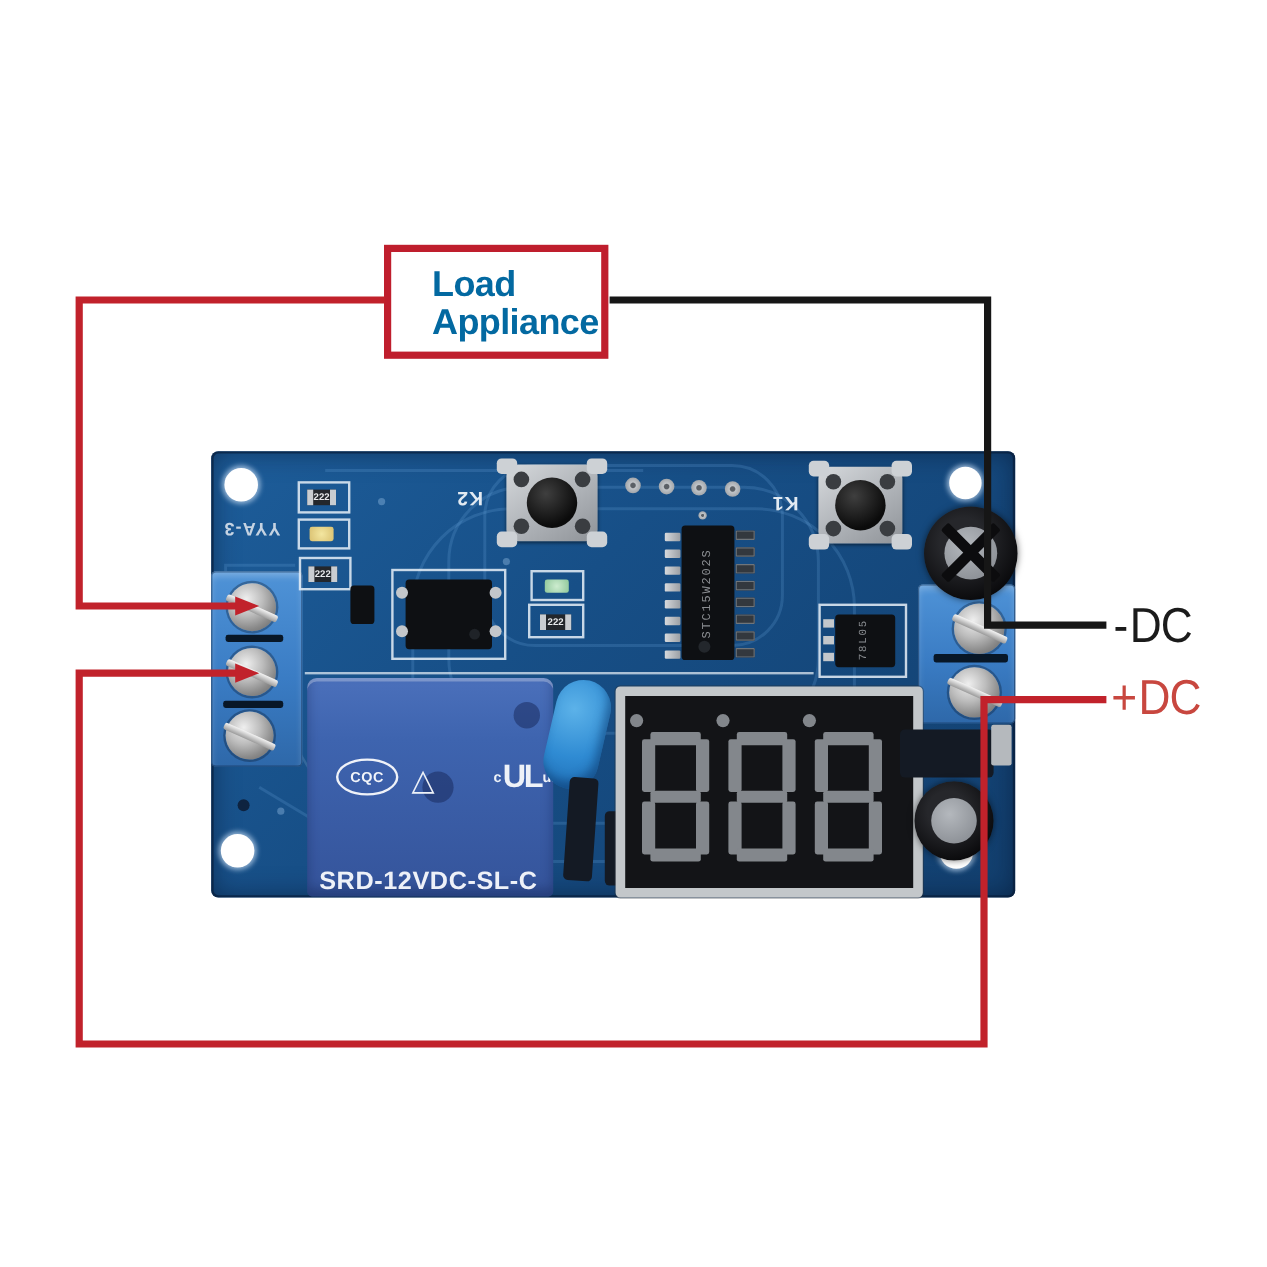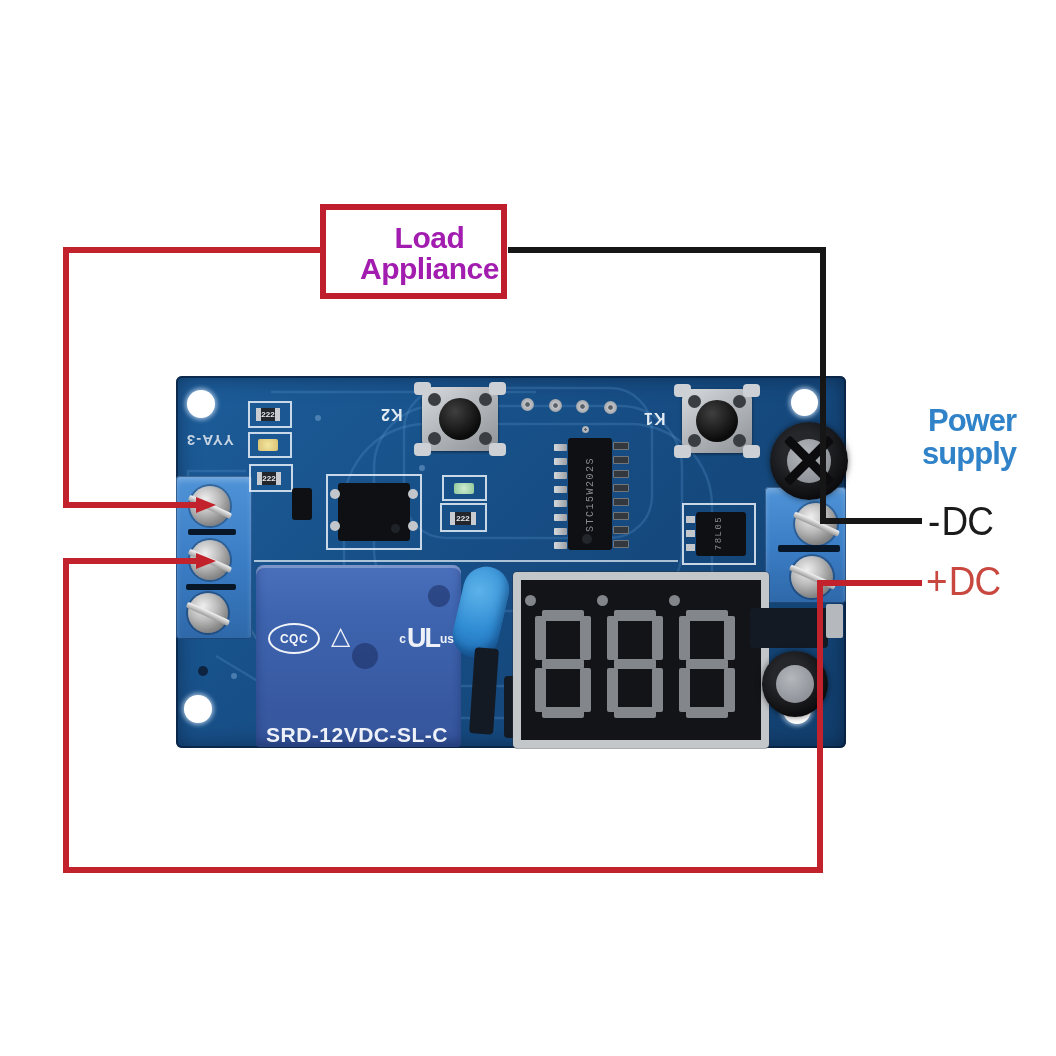--- a/index.html
+++ b/index.html
@@ -2,22 +2,22 @@
 <html><head>
 <meta charset="utf-8">
 <style>
   html,body{margin:0;padding:0;background:#fff;}
   .canvas{position:relative;width:1056px;height:1056px;background:#ffffff;overflow:hidden;
           font-family:"Liberation Sans",sans-serif;}
   
   .wires{position:absolute;left:0;top:0;z-index:40;pointer-events:none;}
   .load-box{position:absolute;left:320px;top:204px;width:187px;height:95px;border:6px solid #bf1e2d;
             background:#fff;z-index:30;box-sizing:border-box;}
-  .load-box .t{position:absolute;left:34px;top:12px;font-size:30px;font-weight:700;color:#a21caf;
-               line-height:31px;letter-spacing:-.5px;text-align:center;}
+  .load-box .t{position:absolute;left:34px;top:12px;font-size:30px;font-weight:700;color:#0369a1;
+               line-height:31px;letter-spacing:-.5px;}
   .ps-label{position:absolute;left:838px;top:404px;width:178px;text-align:right;z-index:50;color:#3083c8;}
   .ps-label .l1{font-size:36px;font-weight:700;letter-spacing:-1px;word-spacing:-7px;line-height:38px;}
   .ps-label .l2{font-size:31px;font-weight:700;letter-spacing:-1px;word-spacing:-7px;line-height:33px;}
   .dc-neg{position:absolute;left:928px;top:498px;font-size:41px;font-weight:500;color:#1b1b1b;z-index:50;
           letter-spacing:-1px;word-spacing:-8px;transform:scaleX(.9);transform-origin:left;}
   .dc-pos{position:absolute;left:926px;top:558px;font-size:41px;font-weight:500;color:#c8473f;z-index:50;
           letter-spacing:-1px;word-spacing:-8px;transform:scaleX(.9);transform-origin:left;}
   
   .board{position:absolute;left:176px;top:376px;width:670px;height:372px;z-index:1;
          background:linear-gradient(135deg,#1d5d9a 0%,#174f87 40%,#123f6e 100%);
@@ -34,21 +34,21 @@
          background:radial-gradient(circle at 38% 33%,#efefef 0%,#bcbcbc 38%,#8a8a8a 68%,#5e5e5e 100%);
          box-shadow:0 0 0 2px rgba(10,25,50,.35);}
   .screw::after{content:"";position:absolute;left:-8%;top:44%;width:116%;height:14%;
          background:linear-gradient(180deg,#f4f4f4,#9b9b9b);transform:rotate(24deg);border-radius:2px;}
   .tbar{position:absolute;background:#081727;border-radius:2px;}
   
   .relay{position:absolute;left:80px;top:189px;width:205px;height:182px;
          background:linear-gradient(180deg,#4b70bb 0%,#3e64af 28%,#35549b 100%);
          border-radius:8px 8px 4px 4px;box-shadow:inset 0 3px 0 rgba(255,255,255,.28), inset 0 -6px 10px rgba(10,20,60,.35);}
   .relay .rc{position:absolute;border-radius:50%;background:rgba(22,38,88,.5);}
-  .logos{position:absolute;left:12px;top:58px;width:186px;height:40px;display:flex;align-items:flex-start;}
+  .logos{position:absolute;left:24px;top:58px;width:186px;height:40px;display:flex;align-items:flex-end;}
   .cqc{width:48px;height:27px;border:2px solid rgba(255,255,255,.92);border-radius:50%;display:flex;
        align-items:center;justify-content:center;font-size:12px;font-weight:700;color:#f2f5fa;letter-spacing:.5px;}
   .tri{font-size:25px;color:#eef2f8;margin-left:11px;line-height:25px;}
   .ulmark{margin-left:auto;color:#eef2f8;display:flex;align-items:center;}
   .ulmark .sm{font-size:12px;font-weight:700;}
   .ulmark .big{font-size:27px;font-weight:800;letter-spacing:-2px;margin:0 1px;}
   .ratings{position:absolute;left:10px;top:116px;font-size:16.5px;font-weight:700;color:#e9edf6;
            line-height:21px;white-space:pre;letter-spacing:.2px;}
   .rmodel{position:absolute;left:10px;top:158px;font-size:21px;font-weight:700;color:#eef1f8;letter-spacing:.5px;}
   
@@ -326,21 +326,20 @@
   </div>
 
   <div class="load-box">
     <div class="t">
       <div>Load</div>
       <div>Appliance</div>
     </div>
   </div>
 
   <div class="ps-label">
-    <div class="l2">Power supply</div>
   </div>
 
   <div class="dc-neg">- DC</div>
   <div class="dc-pos">+ DC</div>
 
   <svg class="wires" width="1056" height="1056" viewBox="0 0 1056 1056">
     <polyline points="321,250 66,250 66,505 200,505" fill="none" stroke-width="6" stroke="#c1222b"></polyline>
     <polygon points="216,505 196,497 196,513" fill="#c1222b"></polygon>
     <polyline points="200,561 66,561 66,870 820,870 820,583 922,583" fill="none" stroke-width="6" stroke="#c1222b"></polyline>
     <polygon points="216,561 196,553 196,569" fill="#c1222b"></polygon>

